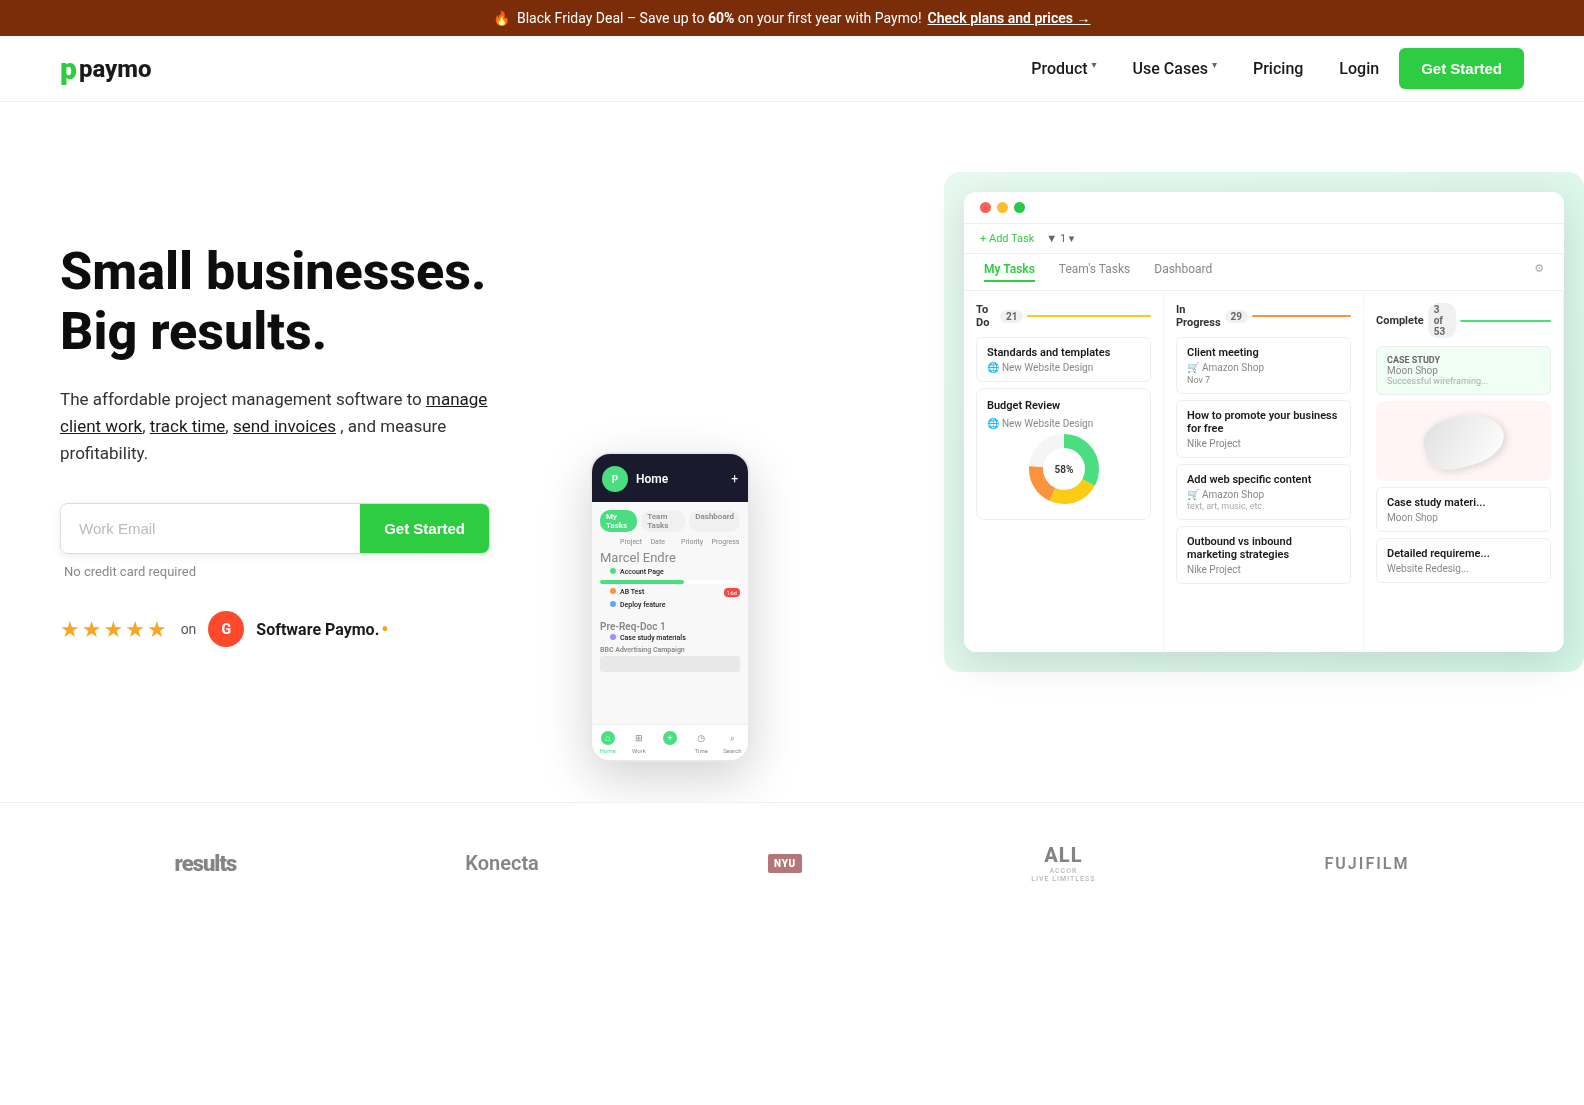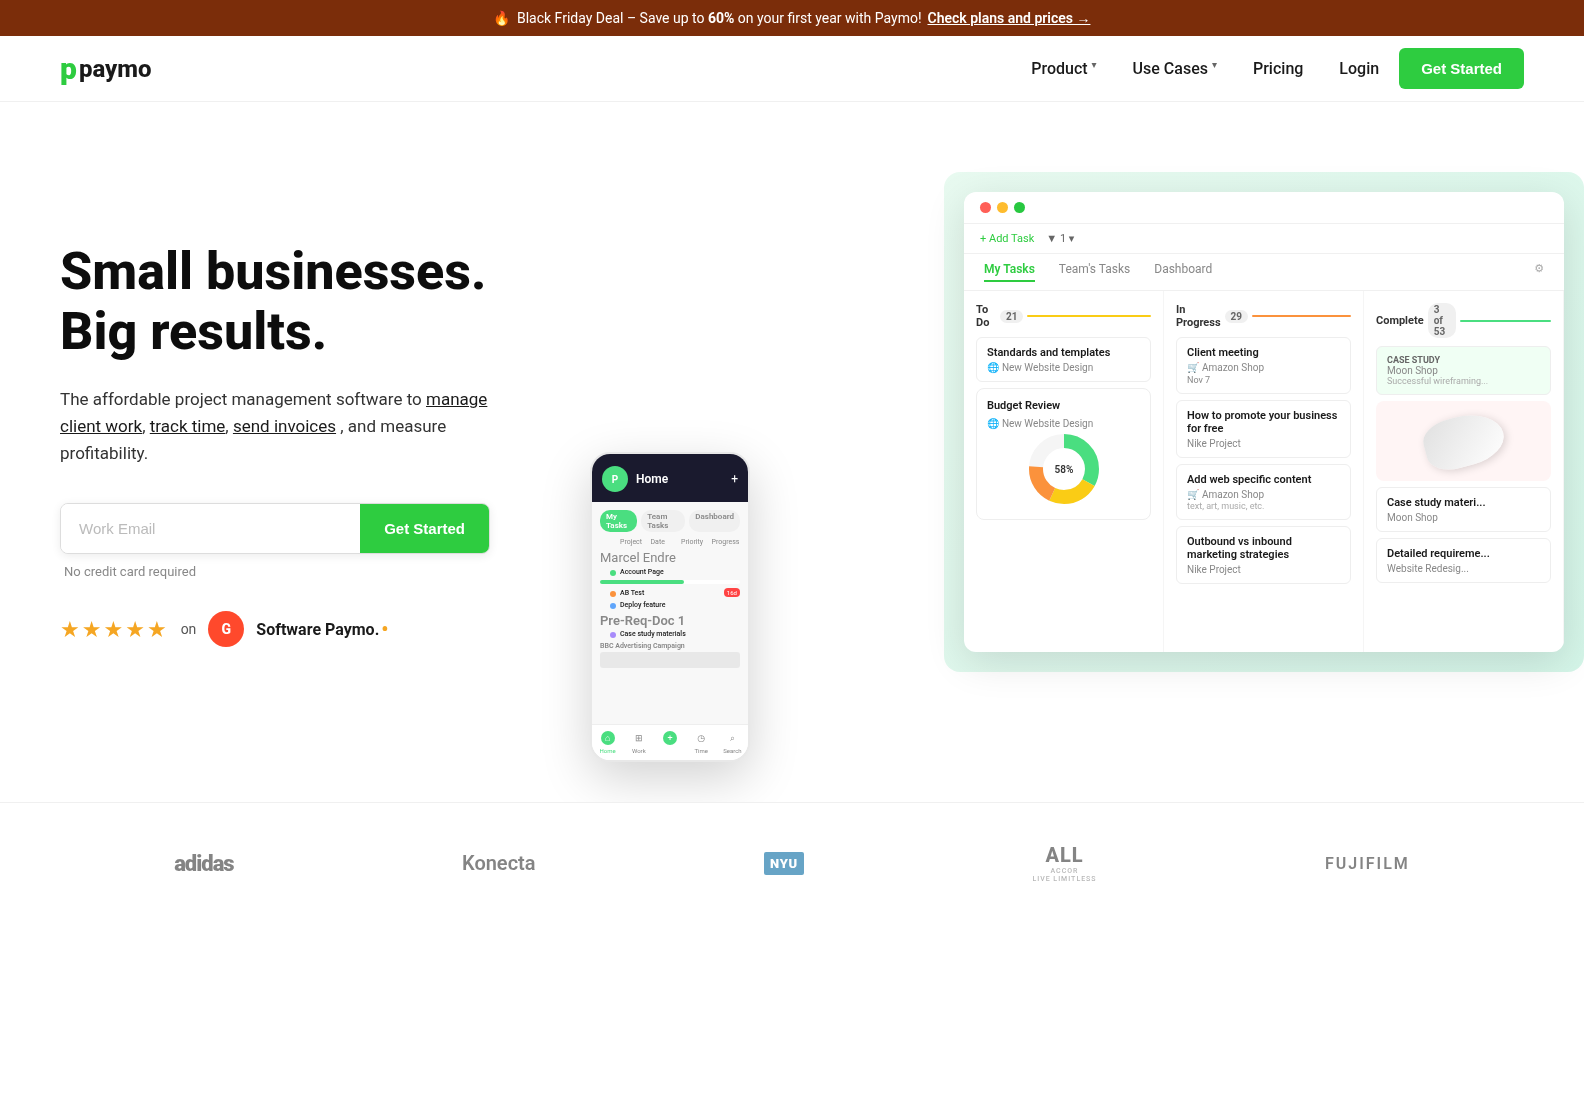--- a/index.html
+++ b/index.html
@@ -338,21 +338,21 @@
       display: flex;
       gap: 2px;
       font-size: 7px;
       color: #888;
       margin-bottom: 4px;
       padding-left: 20px;
     }
     .mobile-cols-header span { flex: 1; }
     .mobile-task-row {
       display: flex;
-      align-items: flex-end;
+      align-items: flex-start;
       gap: 4px;
       margin-bottom: 4px;
       font-size: 7px;
       color: #333;
       padding-left: 10px;
     }
     .mobile-task-dot { width: 6px; height: 6px; border-radius: 50%; flex-shrink: 0; }
     .mobile-task-text { flex: 1; font-size: 7px; color: #1a1a1a; font-weight: 500; }
     .mobile-tag { background: #ff4444; color: #fff; border-radius: 4px; padding: 1px 3px; font-size: 6px; }
     .mobile-bottom-nav {
@@ -596,21 +596,21 @@
         </div>
         <div class="mobile-task-row">
           <div class="mobile-task-dot" style="background:#fb923c;"></div>
           <span class="mobile-task-text">AB Test</span>
           <span class="mobile-tag">16d</span>
         </div>
         <div class="mobile-task-row">
           <div class="mobile-task-dot" style="background:#60a5fa;"></div>
           <span class="mobile-task-text">Deploy feature</span>
         </div>
-        <div style="font-size:13px; color:#888; margin: 4px 0 2px; font-weight:600;">Pre-Req-Doc 1</div>
+        <div style="font-size:10px; color:#888; margin: 12px 0 2px; font-weight:600;">Pre-Req-Doc 1</div>
         <div class="mobile-task-row">
           <div class="mobile-task-dot" style="background:#a78bfa;"></div>
           <span class="mobile-task-text">Case study materials</span>
         </div>
         <div style="font-size:7px; color:#888; margin: 4px 0 2px; font-weight:600;">BBC Advertising Campaign</div>
         <div style="height:16px; background:#e8e8e8; border-radius:3px; margin-bottom:2px;"></div>
       </div>
       <div class="mobile-bottom-nav">
         <div class="mobile-nav-item active">
           <div class="mobile-nav-icon active-icon">⌂</div>
@@ -630,23 +630,23 @@
         <div class="mobile-nav-item">
           <div class="mobile-nav-icon">⌕</div>
           <span>Search</span>
         </div>
       </div>
     </div>
   </div>
 </section>
 
 <div class="logos-section">
-  <div class="logo-item logo-item-adidas">adidas</div>
+  <div class="logo-item logo-item-adidas">results</div>
   <div class="logo-item" style="font-size:20px; font-weight:600; letter-spacing:0px;">Konecta</div>
   <div class="logo-item" style="display:flex; align-items:center; gap:6px;">
-    <span style="background:#0369a1; color:#fff; padding:4px 6px; font-size:13px; font-weight:900; border-radius:2px;">NYU</span>
+    <span style="background:#7f1d1d; color:#fff; padding:4px 6px; font-size:10px; font-weight:900; border-radius:2px;">NYU</span>
   </div>
   <div class="logo-item" style="font-size:16px; line-height:1.2; text-align:center;">
     <div style="font-size:20px; font-weight:800; letter-spacing:1px;">ALL</div>
     <div style="font-size:7px; font-weight:500; letter-spacing:1px; text-transform:uppercase; color:#888;">ACCOR<br>LIVE LIMITLESS</div>
   </div>
   <div class="logo-item logo-item-fuji">FUJIFILM</div>
 </div>
 
 </body></html>

